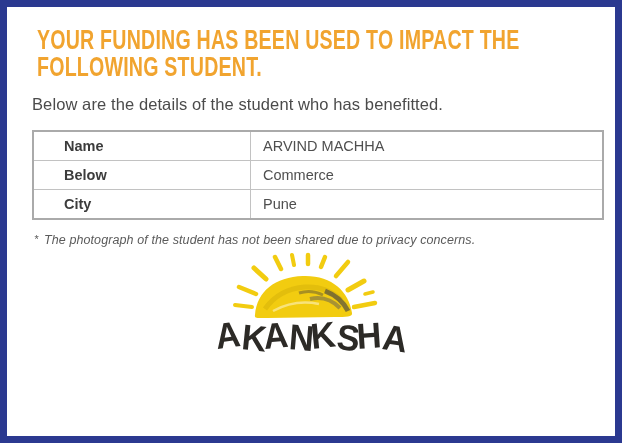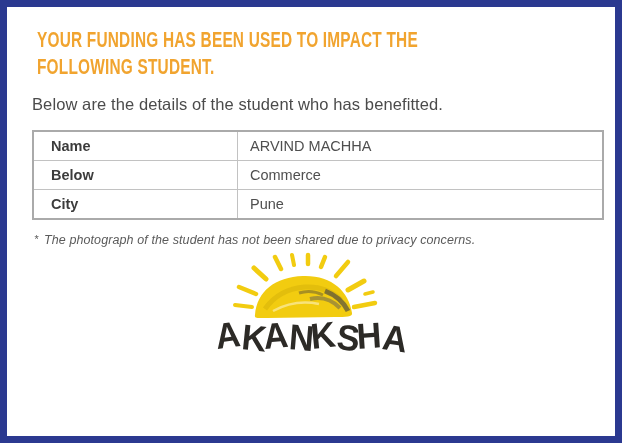--- a/index.html
+++ b/index.html
@@ -9,21 +9,21 @@
     border:7px solid #2b3990;
     background:#ffffff;
     padding:14px 24px 0 25px;
     font-family:"Liberation Sans", sans-serif;
     overflow:hidden;
     position:relative;
   }
   .title {
     margin:5px 0 0 5px;
     color:#f1a42f;
-    font-size:22px;
+    font-size:28px;
     line-height:27px;
     font-weight:bold;
   }
   .title-line {
     display:block;
     transform:scaleX(0.70);
     transform-origin:left center;
     white-space:nowrap;
     letter-spacing:0.3px;
   }
@@ -39,21 +39,21 @@
     width:572px;
     margin-top:16px;
     font-size:14.5px;
     border:2px solid #aaaaaa;
   }
   .details td { border:1px solid #c2c2c2; vertical-align:middle; }
   .label-cell {
     width:176px;
     font-weight:bold;
     color:#3c3c3c;
-    padding:5px 10px 5px 17px;
+    padding:5px 10px 5px 30px;
   }
   .value-cell {
     color:#4f4f4f;
     padding:5px 10px 5px 12px;
     white-space:pre-line;
     line-height:18px;
   }
   .footnote {
     margin:13px 0 0 2px;
     font-size:12.5px;

